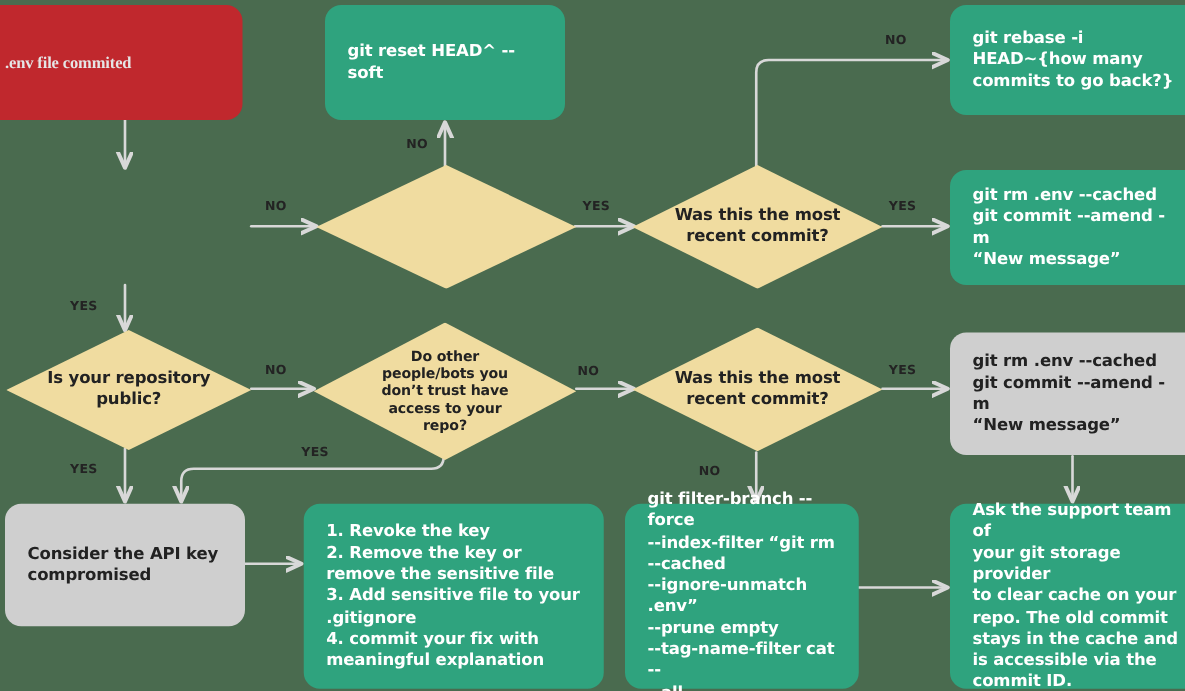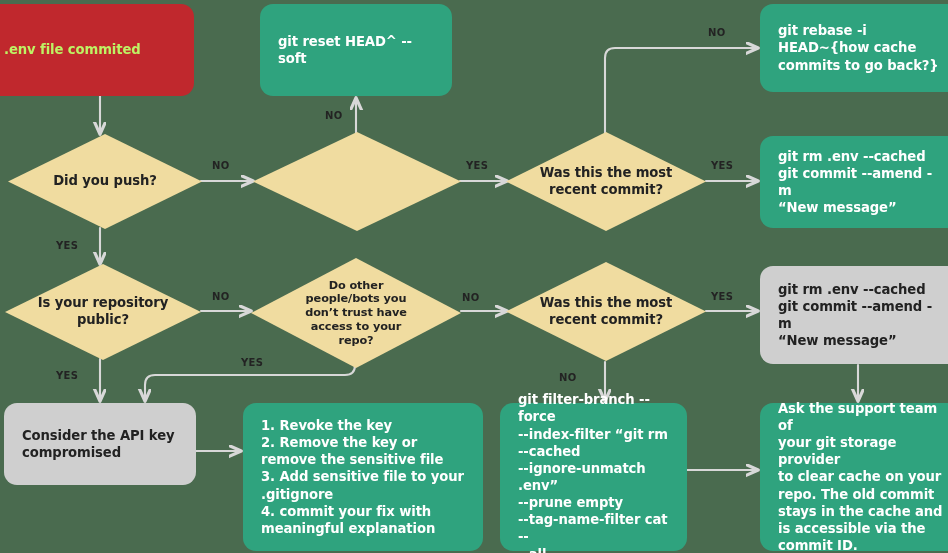--- a/index.html
+++ b/index.html
@@ -32,21 +32,21 @@
     padding: 0 18px;
   }
   .box .txt {
     font-weight: bold;
     font-size: 13.2px;
     line-height: 1.30;
     letter-spacing: -0.1px;
     white-space: pre-line;
   }
   .box-red { background: #c0282d; }
-  .box-red .txt { color: #bef264; }
+  .box-red .txt { color: #e5e5e5; font-family: Liberation Serif, serif; }
   .box-green { background: #2fa37e; }
   .box-green .txt { color: #ffffff; }
   .box-gray { background: #cfcfcf; }
   .box-gray .txt { color: #222222; }
 
   .diamond {
     position: absolute;
     display: flex;
     align-items: center;
     justify-content: center;
@@ -131,40 +131,36 @@
   <div class="node box box-red" style="left:-14px; top:4px; width:208px; height:92px;">
     <span class="txt">.env file commited</span>
   </div>
 
   <div class="node box box-green" style="left:260px; top:4px; width:192px; height:92px;">
     <span class="txt">git reset HEAD^ --soft</span>
   </div>
 
   <div class="node box box-green" style="left:760px; top:4px; width:202px; height:88px;">
     <span class="txt">git rebase -i
-HEAD~{how cache
+HEAD~{how many
 commits to go back?}</span>
   </div>
 
   <div class="node box box-green" style="left:760px; top:136px; width:202px; height:92px;">
     <span class="txt">git rm .env --cached
 git commit --amend -m
 “New message”</span>
   </div>
 
   <div class="node box box-gray" style="left:760px; top:266px; width:202px; height:98px;">
     <span class="txt">git rm .env --cached
 git commit --amend -m
 “New message”</span>
   </div>
 
-  <div class="diamond" style="left:8px; top:134px; width:194px; height:95px;">
-    <div class="dshape"></div>
-    <span class="txt">Did you push?</span>
-  </div>
 
   <div class="diamond" style="left:253px; top:132px; width:208px; height:99px;">
     <div class="dshape"></div>
   </div>
 
   <div class="diamond" style="left:506px; top:132px; width:200px; height:99px;">
     <div class="dshape"></div>
     <span class="txt">Was this the most
 recent commit?</span>
   </div>
@@ -183,21 +179,21 @@
 access to your
 repo?</span>
   </div>
 
   <div class="diamond" style="left:506px; top:262px; width:200px; height:99px;">
     <div class="dshape"></div>
     <span class="txt">Was this the most
 recent commit?</span>
   </div>
 
-  <div class="node box box-gray" style="left:4px; top:403px; width:192px; height:82px;">
+  <div class="node box box-gray" style="left:4px; top:403px; width:192px; height:98px;">
     <span class="txt">Consider the API key
 compromised</span>
   </div>
 
   <div class="node box box-green" style="left:243px; top:403px; width:240px; height:148px;">
     <span class="txt">1. Revoke the key
 2. Remove the key or
 remove the sensitive file
 3. Add sensitive file to your
 .gitignore

